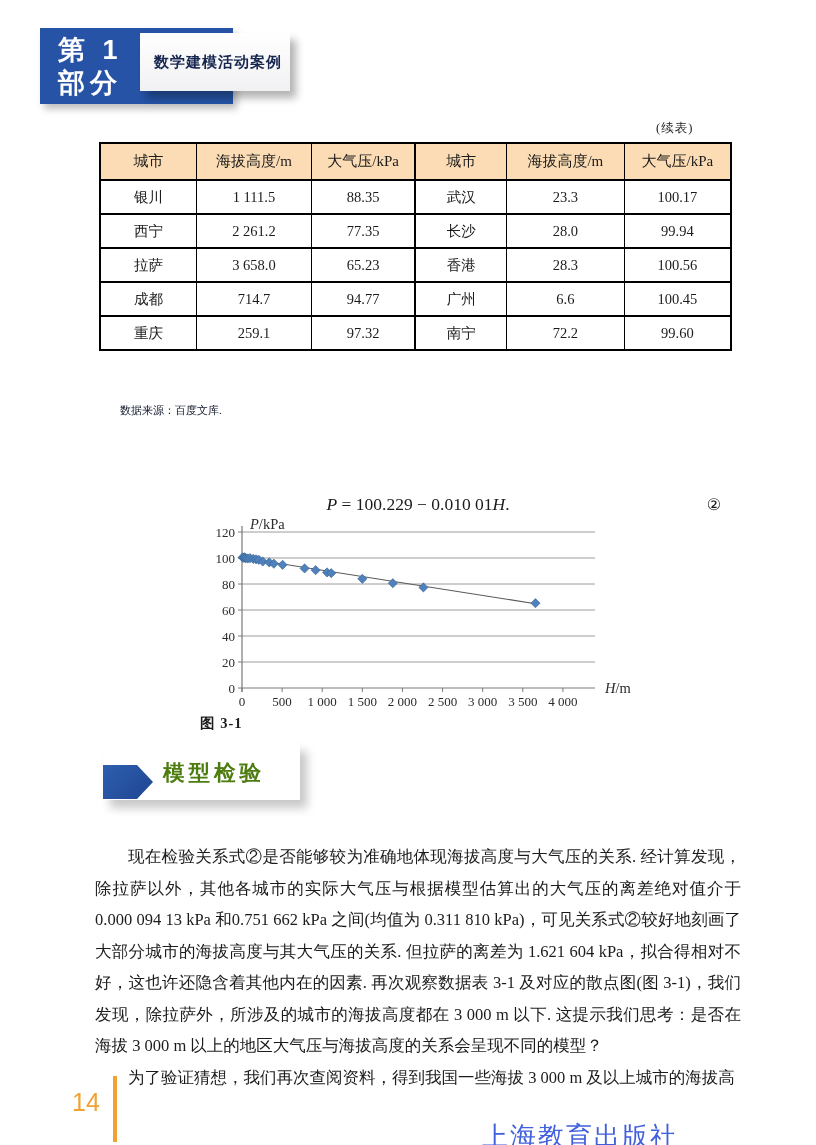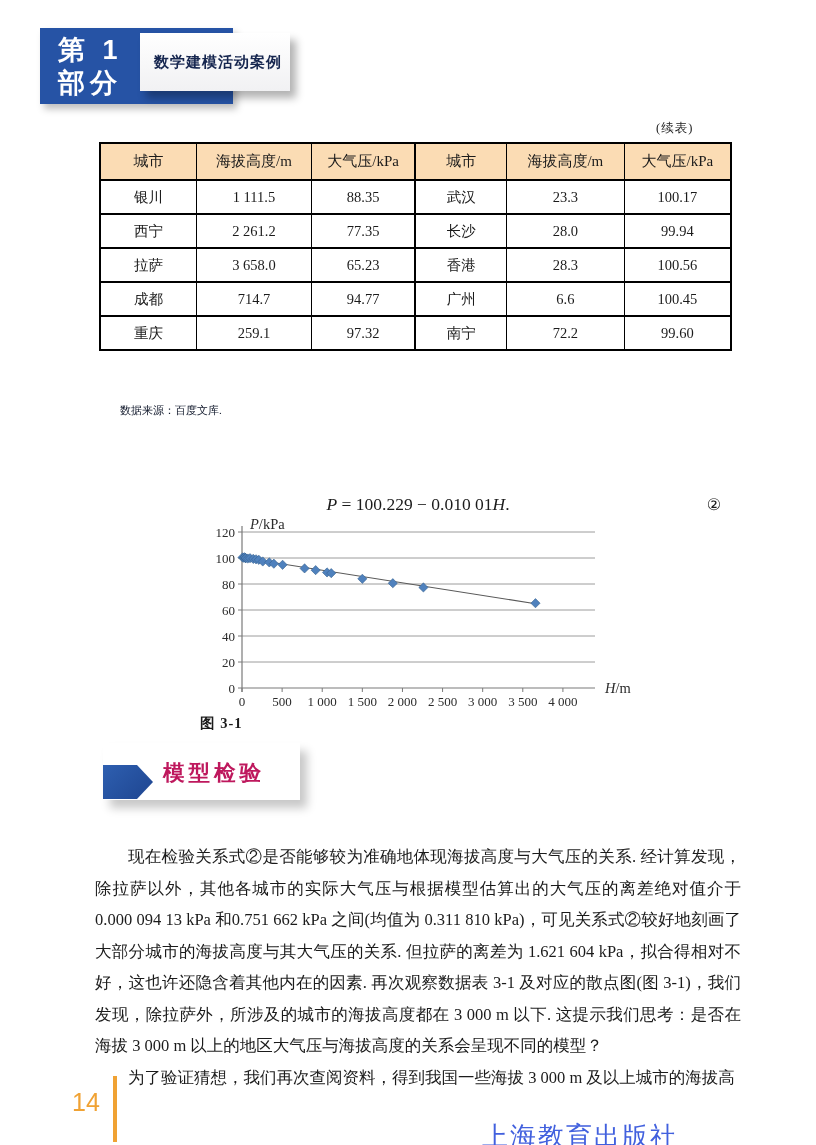--- a/index.html
+++ b/index.html
@@ -50,21 +50,21 @@
                font-weight:bold;font-size:14.5px;letter-spacing:1px;}
 
   
   #banner{left:103px;top:743px;width:197px;height:57px;background:#fff;
           box-shadow:7px 8px 9px rgba(0,0,0,.22);z-index:2;}
   #banner-arrow{position:absolute;left:0;top:22px;width:50px;height:34px;
           background:linear-gradient(135deg,#2e5fb0,#1e4590);
           clip-path:polygon(0 0,68% 0,100% 50%,68% 100%,0 100%);}
   #banner-title{position:absolute;left:60px;top:0;height:57px;line-height:60px;
           font-family:"Liberation Sans",sans-serif;font-weight:bold;font-size:21.5px;
-          color:#be185d;letter-spacing:4px;}
+          color:#4d7c0f;letter-spacing:4px;}
 
   
   #page-num{left:72px;top:1088px;font-family:"Liberation Sans",sans-serif;
             font-size:25px;color:#f0a233;}
   #footer-bar{left:113px;top:1076px;width:4px;height:66px;background:#f0a233;}
   #publisher{left:482px;top:1091px;font-size:26px;color:#4160de;letter-spacing:2px;margin-top:28px;}
 </style>
 </head>
 <body>
 

